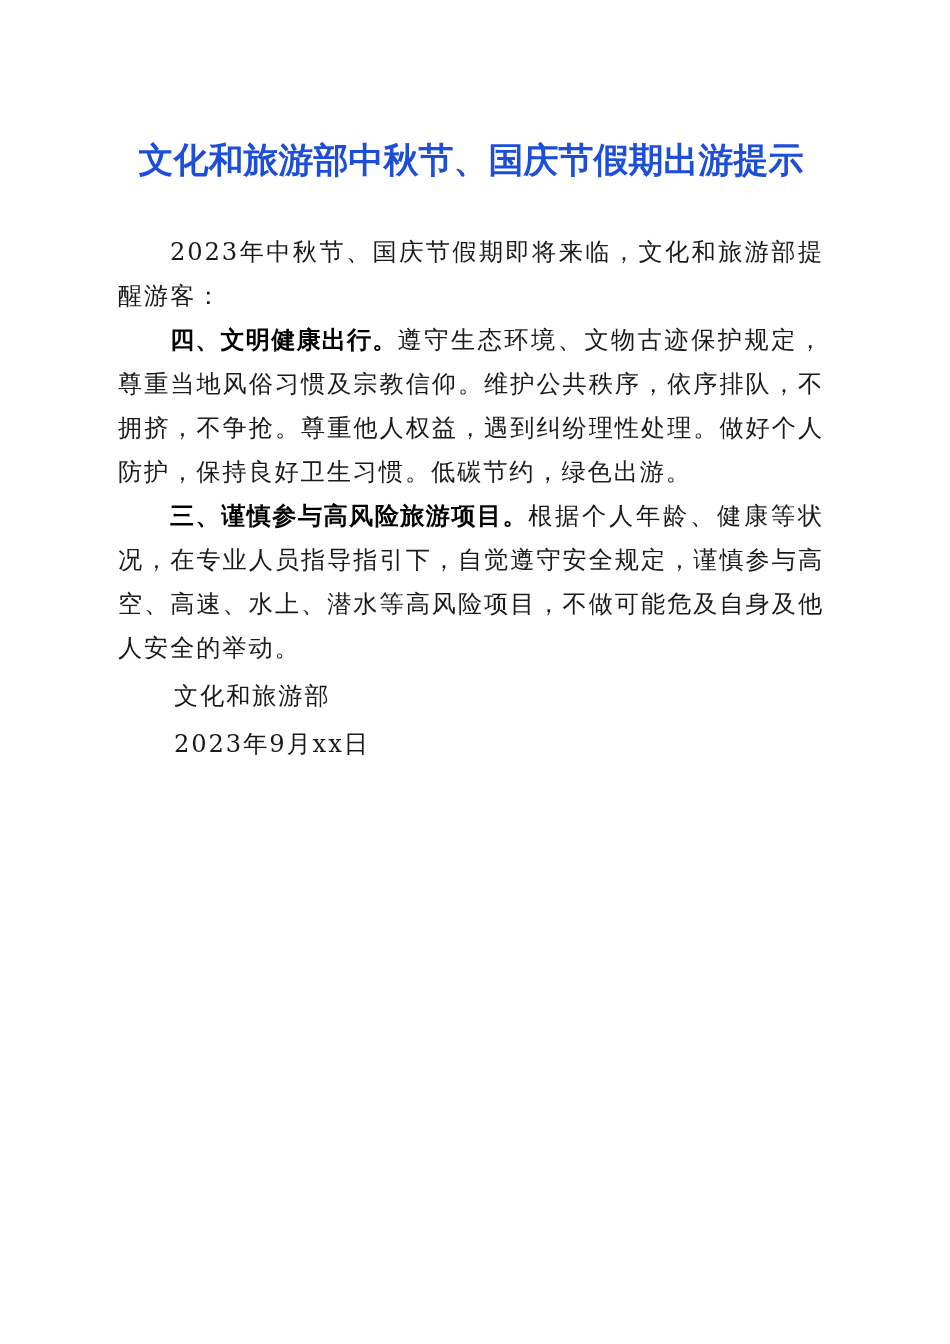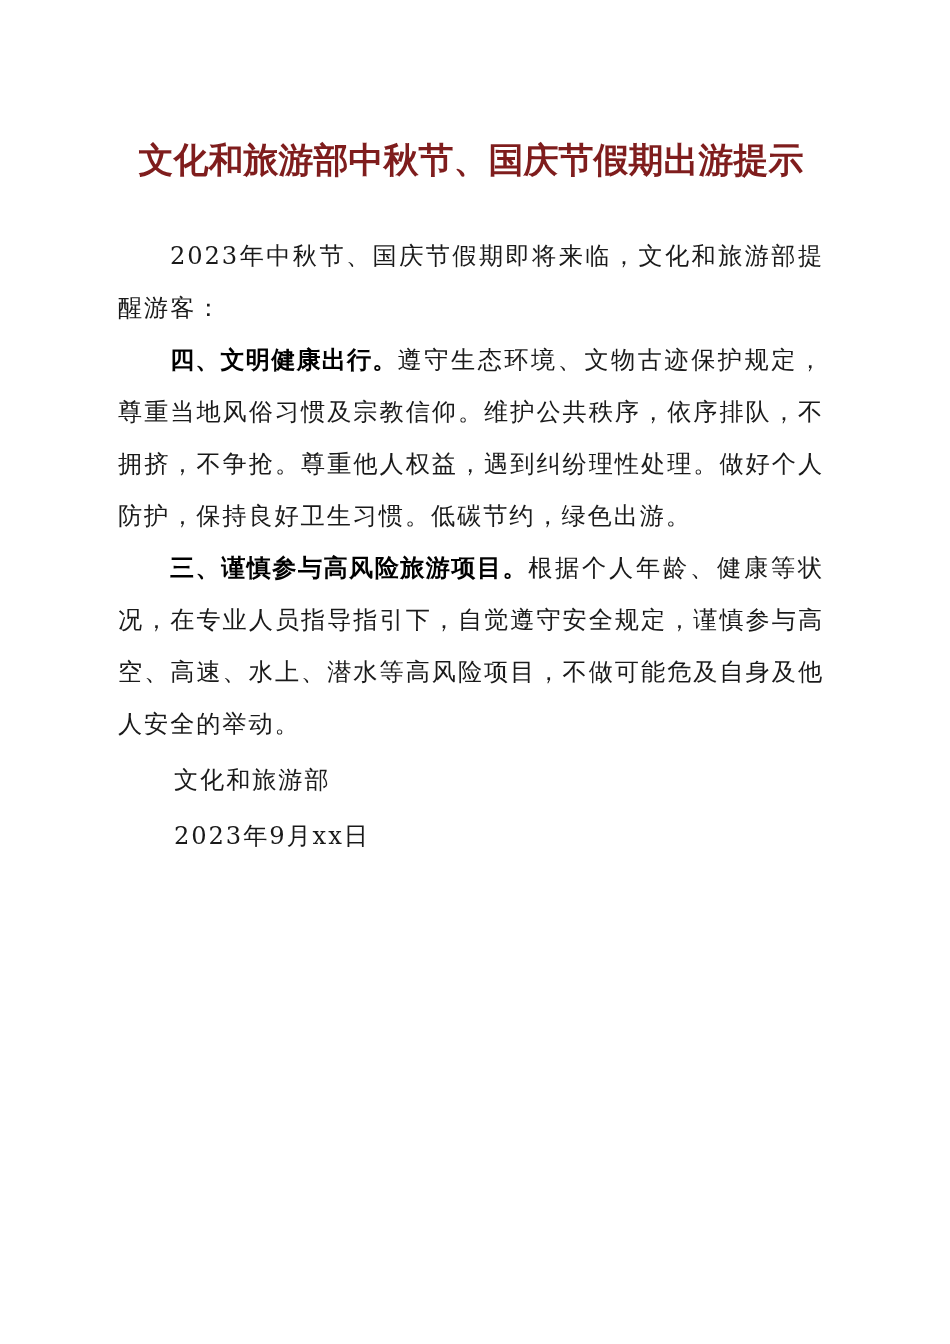--- a/index.html
+++ b/index.html
@@ -24,31 +24,31 @@
       position: absolute;
       left: 0;
       top: 136px;
       width: 706px;
       text-align: center;
       font-family: "DejaVu Serif", "Liberation Serif", serif;
       font-weight: bold;
       font-size: 35px;
       line-height: 48px;
       letter-spacing: 0px;
-      color: #7f1d1d;
+      color: #1d4ed8;
       white-space: nowrap;
     }
     .body {
       position: absolute;
       left: 0;
       top: 230px;
       width: 706px;
       font-family: "DejaVu Serif", "Liberation Serif", serif;
       font-size: 24.2px;
-      line-height: 52px;
+      line-height: 44px;
       letter-spacing: 1.9px;
       text-align: justify;
       color: #1a1a1a;
     }
     .para {
       margin: 0;
       text-indent: 52px;
     }
     .lead {
       font-family: "DejaVu Sans", "Liberation Sans", sans-serif;

